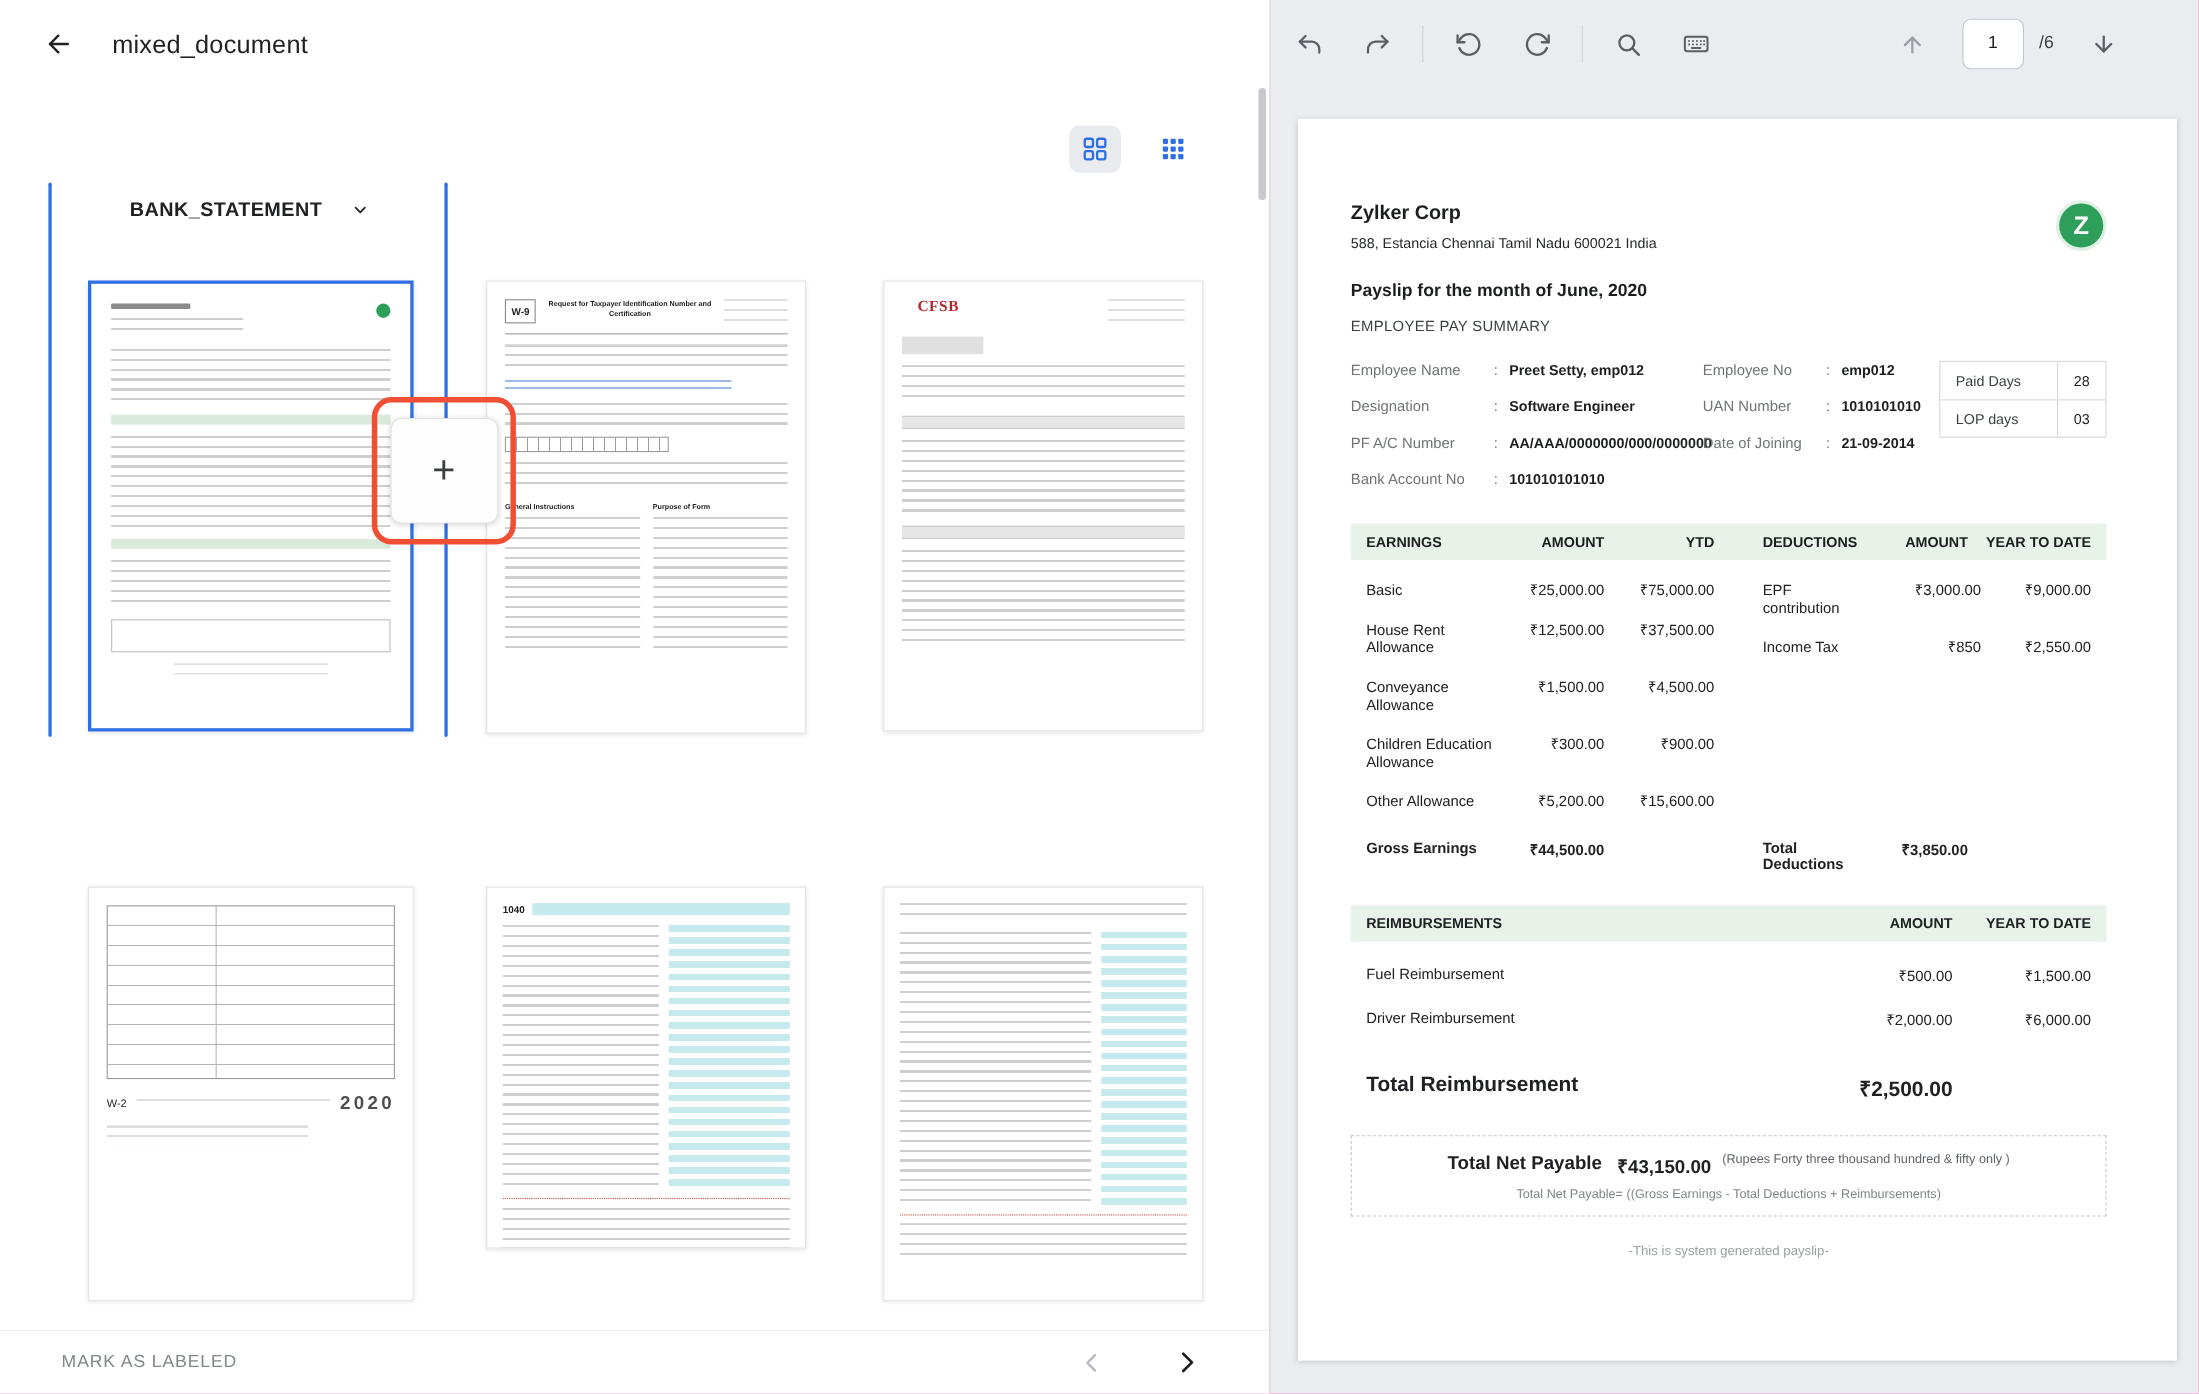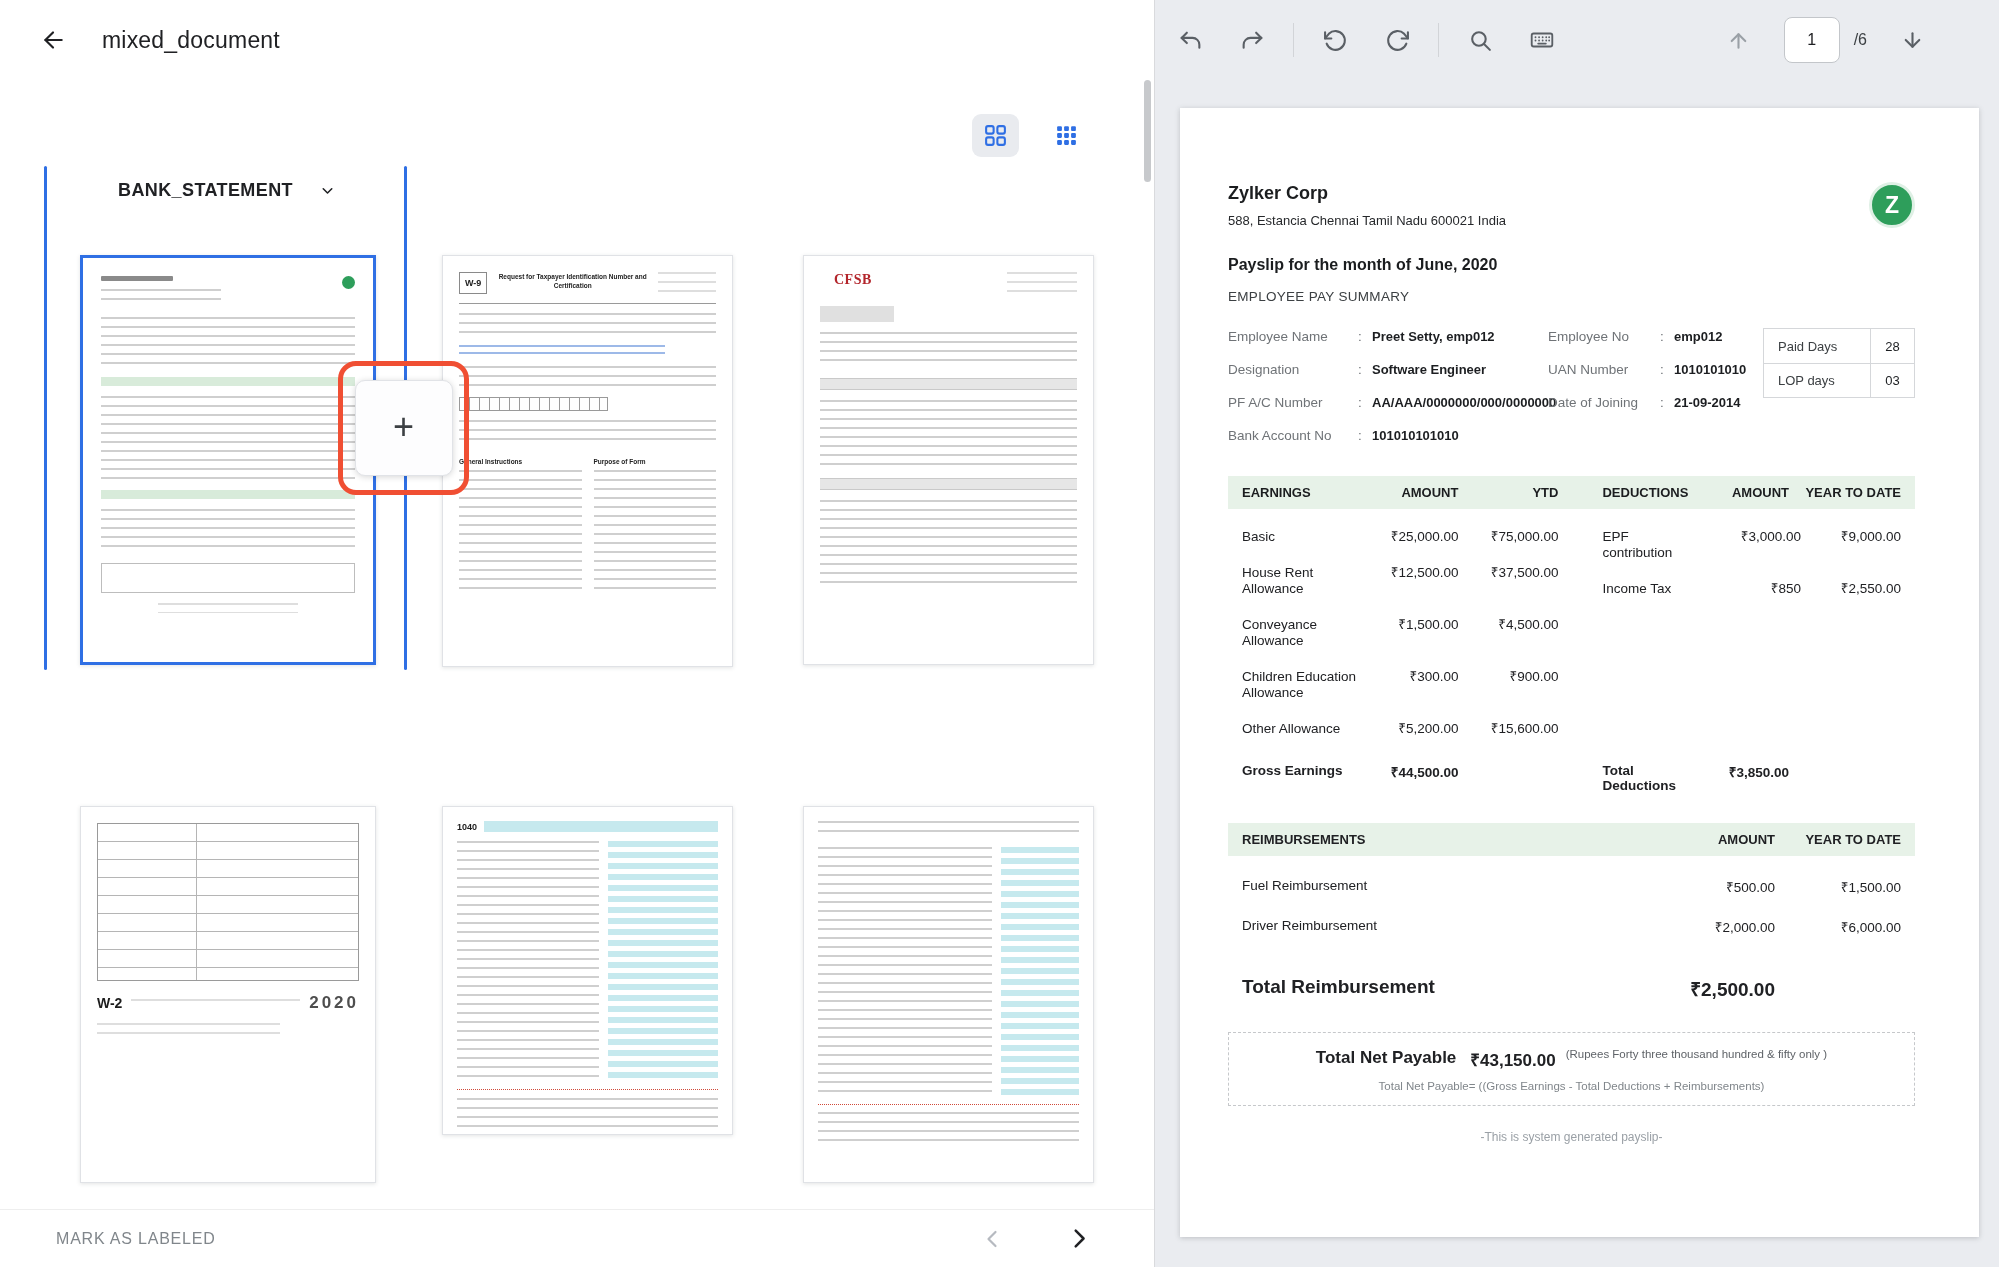--- a/index.html
+++ b/index.html
@@ -68,21 +68,21 @@
   .t3-logo { font-family:"Liberation Serif", serif; font-size:14px; font-weight:700; color:#b3262c; letter-spacing:.5px; margin-left:14px; }
   .t3-addr { width:70px; height:22px; margin-left:auto; }
   .t3-block { width:74px; height:16px; background:#e0e0e0; }
   .t3-band { height:12px; background:#e6e6e6; border-top:1px solid #c9c9c9; border-bottom:1px solid #c9c9c9; }
 
   
   .t4-grid { height:158px; border:1px solid #9a9a9a;
     background-image:repeating-linear-gradient(to bottom,transparent 0 17px,#b5b5b5 17px 18px),linear-gradient(#b5b5b5,#b5b5b5);
     background-size:100% 100%,1px 100%; background-position:0 0,38% 0; background-repeat:repeat,no-repeat; }
   .t4-bottom { display:flex; align-items:center; gap:9px; margin-top:12px; }
-  .t4-w2 { font-size:14px; font-weight:700; color:#1c1c1c;text-align:right; }
+  .t4-w2 { font-size:10px; font-weight:400; color:#1c1c1c;text-align:right; }
   .t4-mid { flex:1; height:9px; }
   .t4-year { font-size:17px; font-weight:700; color:#4e4e4e; letter-spacing:3px; }
 
   
   .t5-head { display:flex; align-items:center; gap:7px; }
   .t5-no { font-size:9px; font-weight:700; color:#1c1c1c; }
   .t5-band { flex:1; height:11px; background:#c6e9ee; }
   .t5-body { display:flex; gap:9px; margin-top:9px; }
 
   

